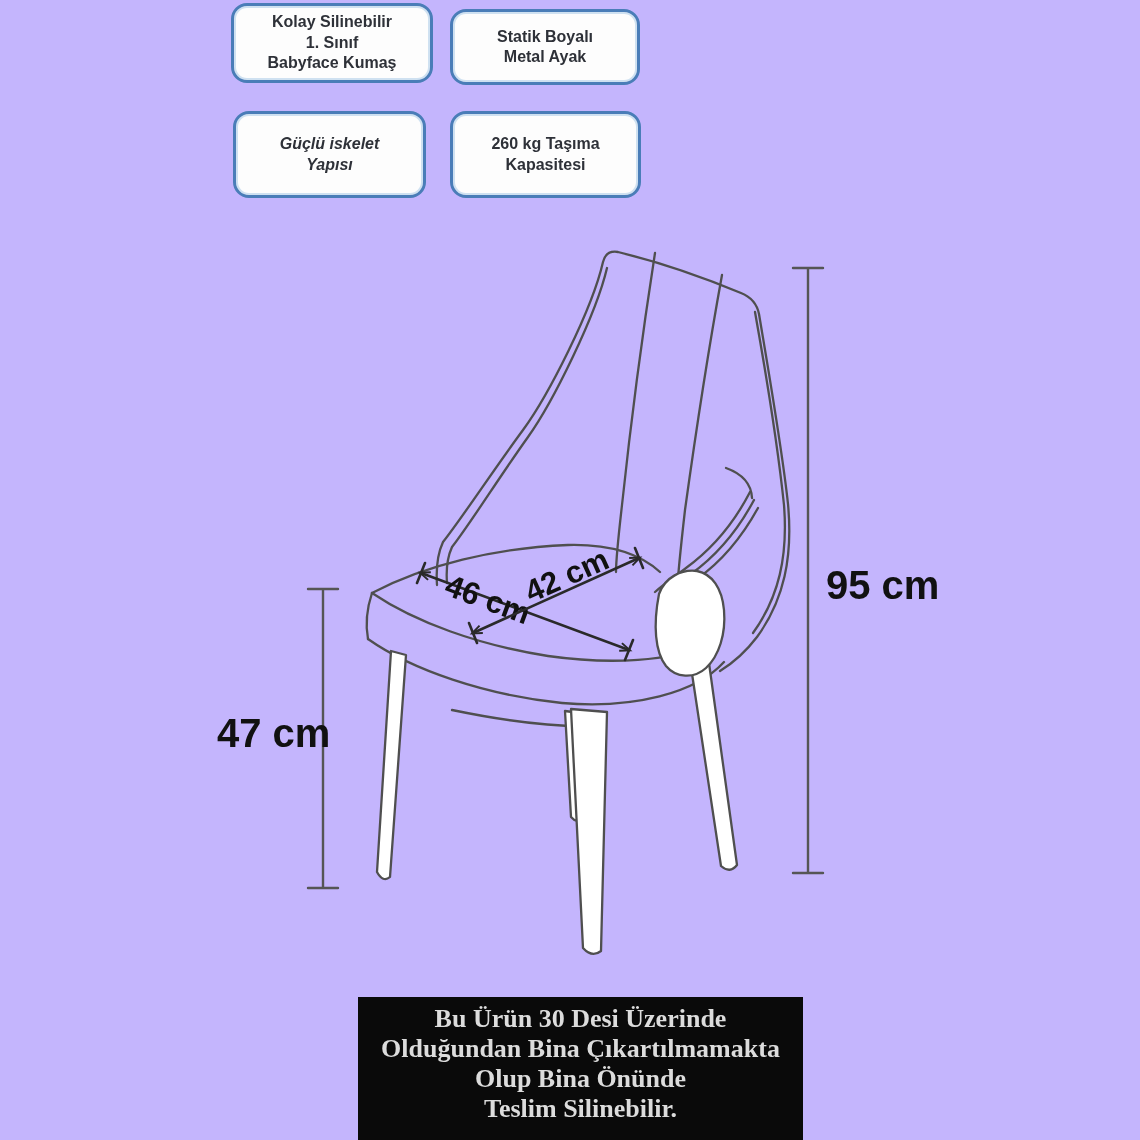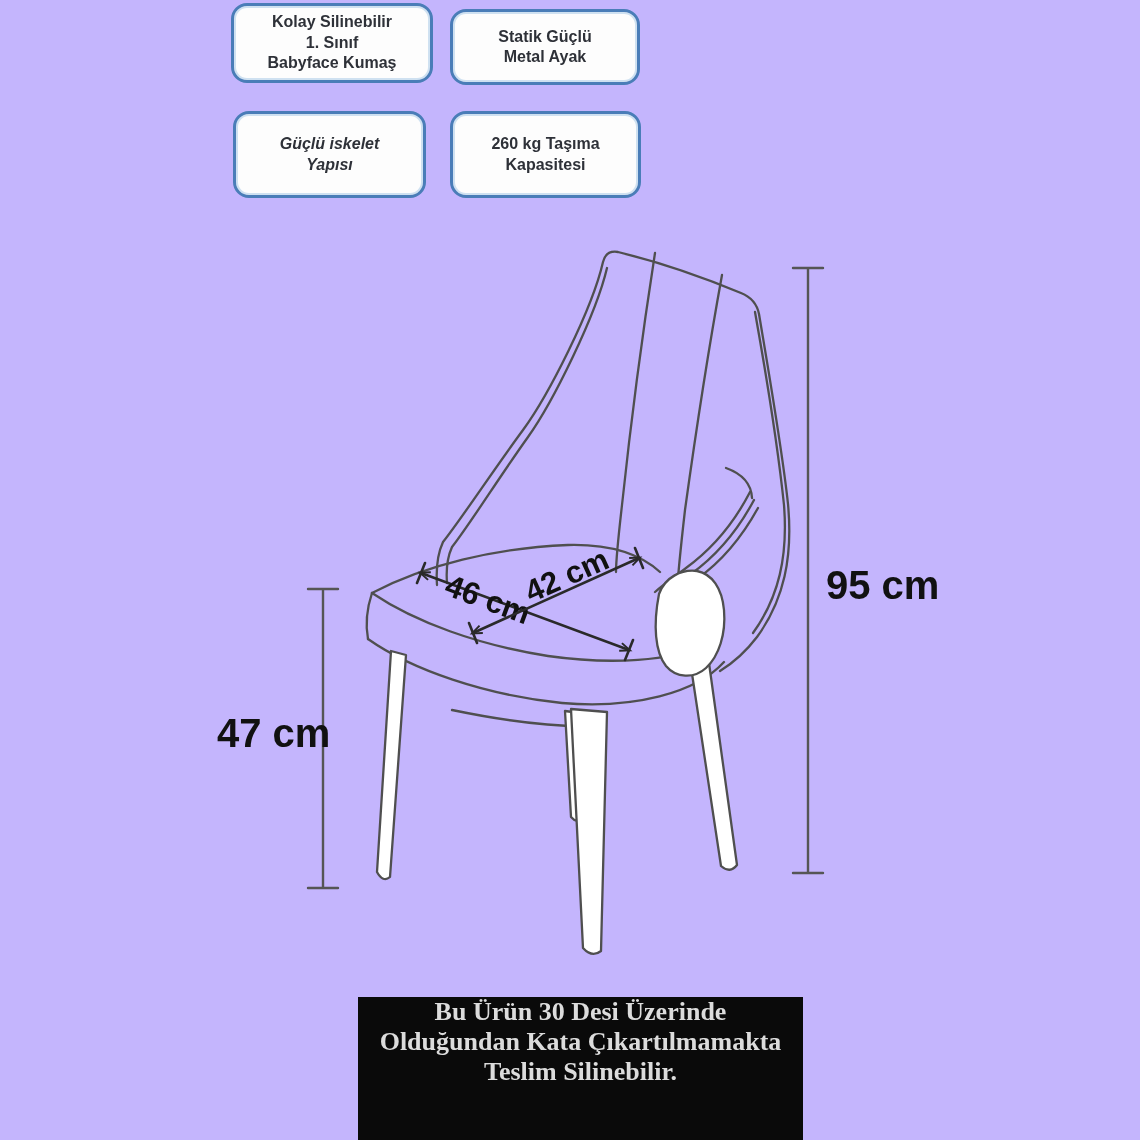--- a/index.html
+++ b/index.html
@@ -26,33 +26,33 @@
   .ln{fill:none;stroke:#4f4f4f;stroke-width:2.3;stroke-linecap:round;stroke-linejoin:round;}
   .lnf{fill:#ffffff;stroke:#4f4f4f;stroke-width:2.3;stroke-linecap:round;stroke-linejoin:round;}
   .dimln{fill:none;stroke:#555555;stroke-width:2.4;stroke-linecap:round;}
   .arrowln{fill:none;stroke:#2a2a2a;stroke-width:2.6;stroke-linecap:round;}
   .dim{font-family:"Liberation Sans",sans-serif;font-weight:700;font-size:40px;fill:#111;}
   .dim.small{font-size:31px;}
   .notice{
     position:absolute;left:358px;top:997px;width:445px;height:143px;
     background:#0a0a0a;color:#dcdcdc;
     font-family:"Liberation Serif",serif;font-weight:700;font-size:26px;line-height:30px;
-    text-align:center;padding-top:0;box-sizing:border-box;
+    text-align:center;padding-top:7px;box-sizing:border-box;
   }
   .notice div{white-space:nowrap;}
 </style>
 </head>
 <body>
 
 <div id="canvas">
 
   <div class="badge b1">Kolay Silinebilir
 1. Sınıf
 Babyface Kumaş</div>
-  <div class="badge b2">Statik Güçlü
+  <div class="badge b2">Statik Boyalı
 Metal Ayak</div>
   <div class="badge b3">Güçlü iskelet
 Yapısı</div>
   <div class="badge b4">260 kg Taşıma
 Kapasitesi</div>
 
   <svg class="chair" viewBox="0 0 1140 1140" aria-hidden="true">
     <defs>
       <marker id="ah" markerWidth="14" markerHeight="12" refX="10" refY="5" orient="auto-start-reverse" markerUnits="userSpaceOnUse">
         <path d="M1,1 L11,5 L1,9" fill="none" stroke="#2a2a2a" stroke-width="2"></path>
@@ -116,17 +116,18 @@
 
     <g>
       <line class="arrowln" x1="473" y1="633" x2="639" y2="558" marker-start="url(#ah)" marker-end="url(#ah)"></line>
       <path class="arrowln" d="M 469 623 L 477 643 M 635 548 L 643 568"></path>
       <text class="dim small" transform="translate(531,603) rotate(-24.3)">42 cm</text>
     </g>
   </svg>
 
   <div class="notice">
     <div>Bu Ürün 30 Desi Üzerinde</div>
-    <div>Olduğundan Kata Çıkartılmamakta</div>
+    <div>Olduğundan Bina Çıkartılmamakta</div>
+    <div>Olup Bina Önünde</div>
     <div>Teslim Silinebilir.</div>
   </div>
 
 </div>
 
 </body></html>

